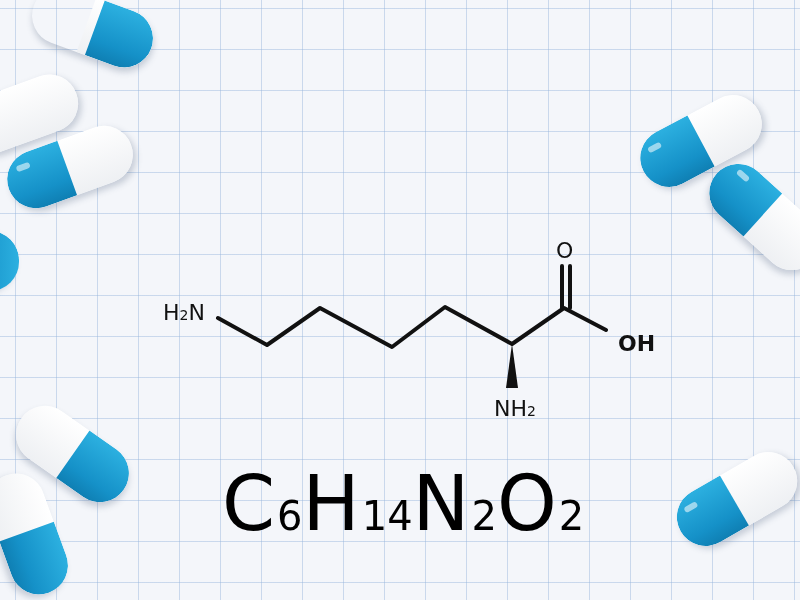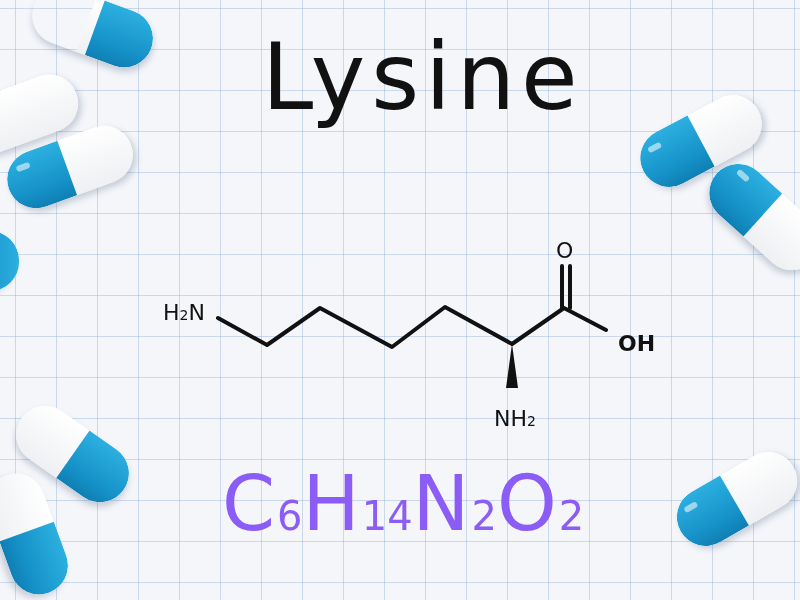--- a/index.html
+++ b/index.html
@@ -16,21 +16,21 @@
     .scene { position: absolute; inset: 0; }
     .title {
       position: absolute; left: 262px; top: 32px;
       font-family: "DejaVu Sans", sans-serif;
       font-size: 92px; letter-spacing: 6px; color: #111;
       font-weight: 400; line-height: 1;
     }
     .formula {
       position: absolute; left: 222px; top: 466px;
       font-family: "DejaVu Sans", sans-serif;
-      font-size: 76px; color: #8b5cf6; line-height: 1; letter-spacing: 2px;
+      font-size: 76px; color: #000000; line-height: 1; letter-spacing: 2px;
     }
     .formula .sub { font-size: 40px; vertical-align: baseline; letter-spacing: 0; }
     .capsule {
       position: absolute; height: 58px; border-radius: 29px; overflow: hidden;
       box-shadow: 2px 4px 6px rgba(60,80,110,0.25);
     }
     .capsule .white { position: absolute; top: 0; bottom: 0; right: 0; background: linear-gradient(#ffffff, #eef0f3); }
     .capsule .blue  { position: absolute; top: 0; bottom: 0; left: 0; border-radius: 29px 0 0 29px;
       background: linear-gradient(#2cb0e0, #1591c8 70%, #0f7fb3); }
     .capsule .shine { position: absolute; left: 14px; top: 10px; width: 14px; height: 6px; border-radius: 3px; background: rgba(255,255,255,0.55); }
@@ -75,36 +75,35 @@
   <div class="capsule" style="left:-35px;top:505px;width:125px;transform:rotate(70deg);">
     <div class="white" style="left:0;right:auto;width:50%;"></div>
     <div class="blue" style="left:auto;right:0;width:52%;border-radius:0 29px 29px 0;"></div>
   </div>
   <div class="capsule" style="left:672px;top:470px;width:130px;transform:rotate(-30deg);">
     <div class="white" style="width:55%;"></div>
     <div class="blue" style="width:48%;"></div>
     <div class="shine"></div>
   </div>
 
-  <div class="title">Lysine</div>
 
   <svg class="molecule" width="800" height="600">
     <g stroke="#111" stroke-width="4" fill="none" stroke-linecap="round" stroke-linejoin="round">
       <polyline points="218,318 267,345 320,308 392,347 445,307 512,344 564,308 606,330"></polyline>
       <line x1="562" y1="308" x2="562" y2="266"></line>
       <line x1="570" y1="308" x2="570" y2="266"></line>
     </g>
     <polygon points="512,344 506,388 518,388" fill="#111"></polygon>
   </svg>
 
   <div class="lbl" style="left:163px;top:302px;">
     <span>H</span><span class="s">2</span><span>N</span>
   </div>
   <div class="lbl" style="left:556px;top:240px;">O</div>
   <div class="lbl" style="left:618px;top:333px;font-weight:bold;">OH</div>
-  <div class="lbl" style="left:494px;top:398px;margin-top:10px;">
+  <div class="lbl" style="left:494px;top:398px;">
     <span>NH</span><span class="s">2</span>
   </div>
 
   <div class="formula">
     <span>C</span><span class="sub">6</span><span>H</span><span class="sub">14</span><span>N</span><span class="sub">2</span><span>O</span><span class="sub">2</span>
   </div>
 </div>
 
 </body></html>

